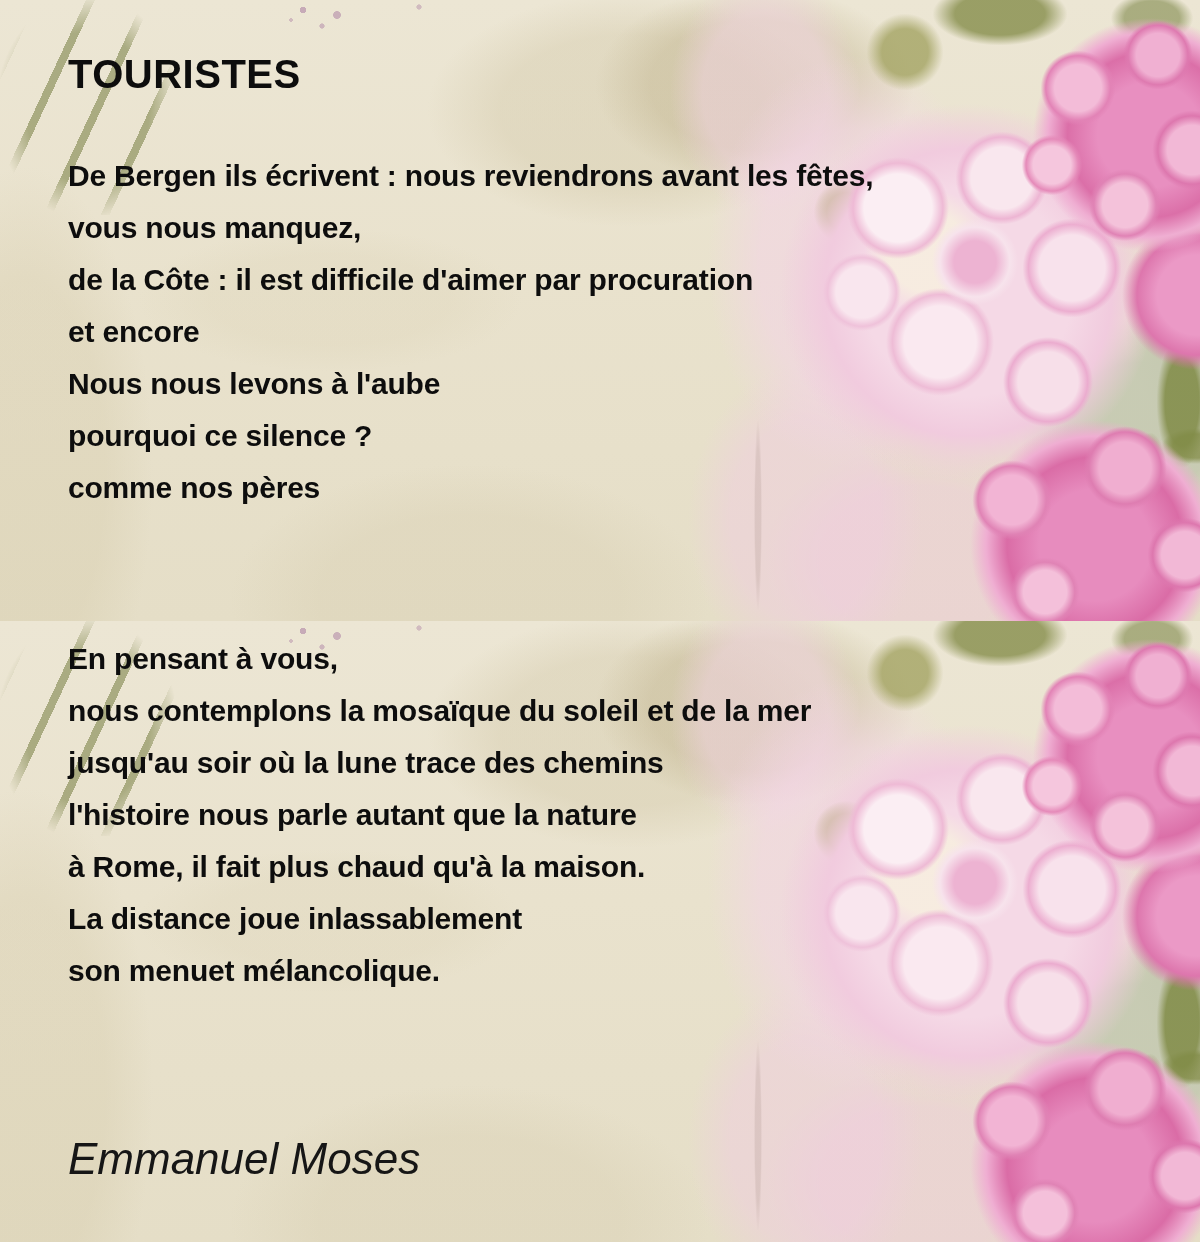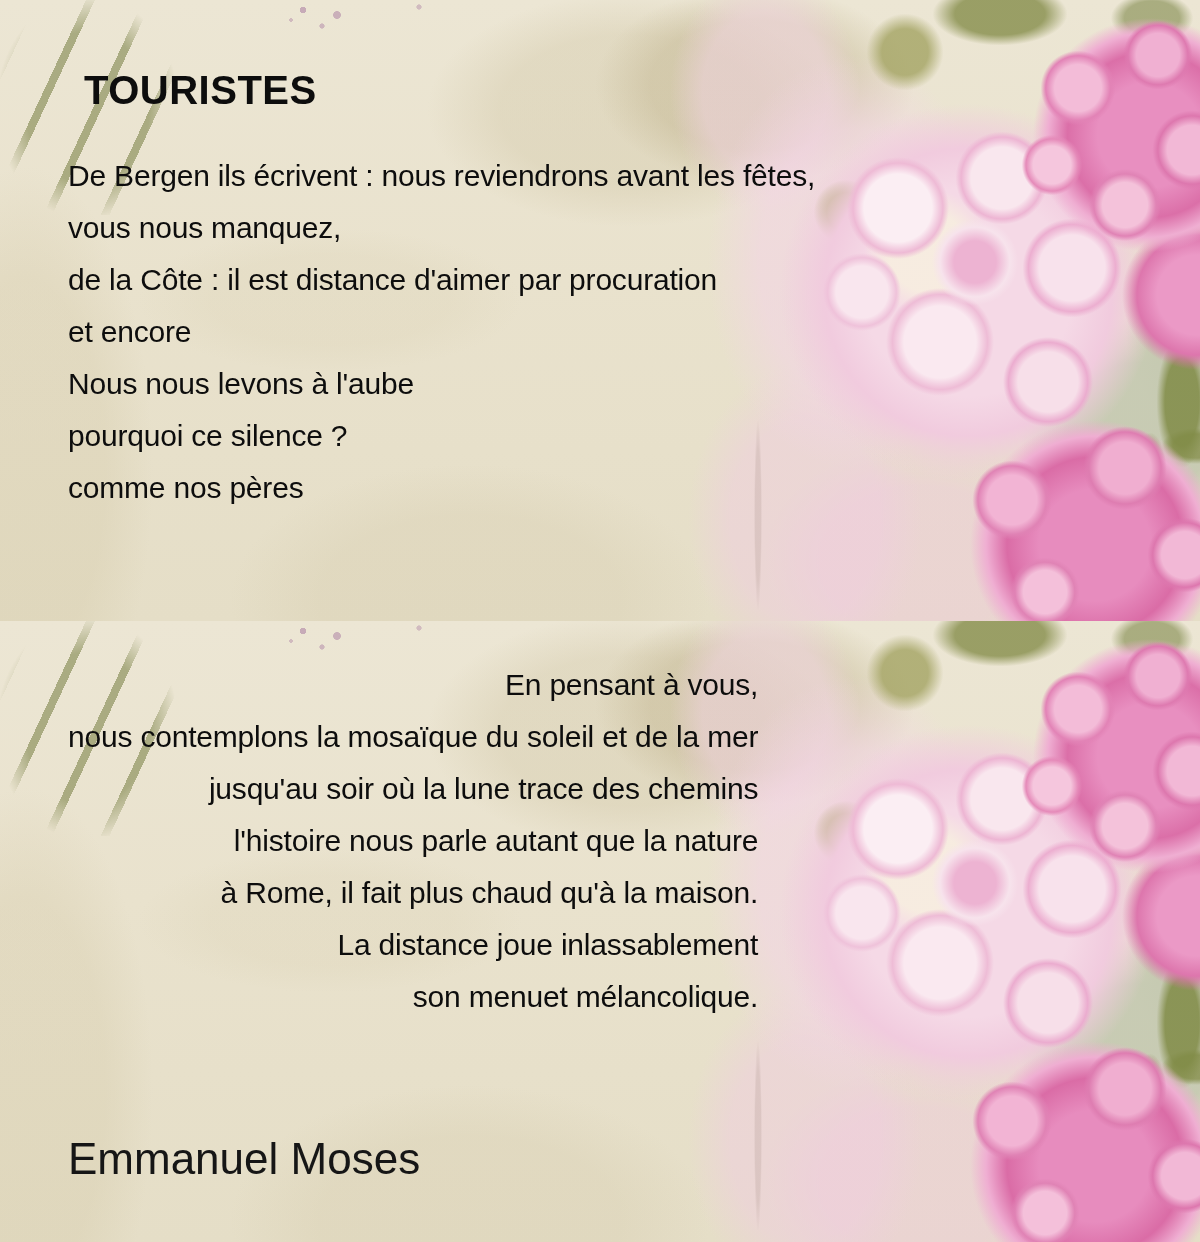--- a/index.html
+++ b/index.html
@@ -119,45 +119,46 @@
   #content {
     position: absolute;
     inset: 0;
     z-index: 5;
     color: #0d0d0d;
   }
   .poem-title {
     position: absolute;
     left: 68px;
     top: 52px;
-    margin: 16px;
+    margin: 0;
     font-size: 40px;
     font-weight: 700;
     letter-spacing: .5px;
     white-space: nowrap;
   }
   .stanza {
     position: absolute;
     left: 68px;
   }
   #stanza1 { top: 150px; }
-  #stanza2 { top: 659px; text-align: right; }
+  #stanza2 { top: 633px; }
   .pline {
     height: 52px;
     line-height: 52px;
     font-size: 30px;
-    font-weight: 400;
+    font-weight: 700;
     white-space: nowrap;
     letter-spacing: -0.2px;
   }
   .poem-author {
     position: absolute;
     left: 68px;
     top: 1134px;
     font-size: 44px;
+    font-style: italic;
     font-weight: 400;
     white-space: nowrap;
     color: #161616;
   }
 </style>
 </head>
 <body>
 
 <div id="canvas">
 
@@ -176,21 +177,21 @@
   </div>
 
   <div id="noise"></div>
 
   <div id="content">
     <h1 class="poem-title">TOURISTES</h1>
 
     <div class="stanza" id="stanza1">
       <div class="pline">De Bergen ils écrivent : nous reviendrons avant les fêtes,</div>
       <div class="pline">vous nous manquez,</div>
-      <div class="pline">de la Côte : il est distance d'aimer par procuration</div>
+      <div class="pline">de la Côte : il est difficile d'aimer par procuration</div>
       <div class="pline">et encore</div>
       <div class="pline">Nous nous levons à l'aube</div>
       <div class="pline">pourquoi ce silence ?</div>
       <div class="pline">comme nos pères</div>
     </div>
 
     <div class="stanza" id="stanza2">
       <div class="pline">En pensant à vous,</div>
       <div class="pline">nous contemplons la mosaïque du soleil et de la mer</div>
       <div class="pline">jusqu'au soir où la lune trace des chemins</div>

